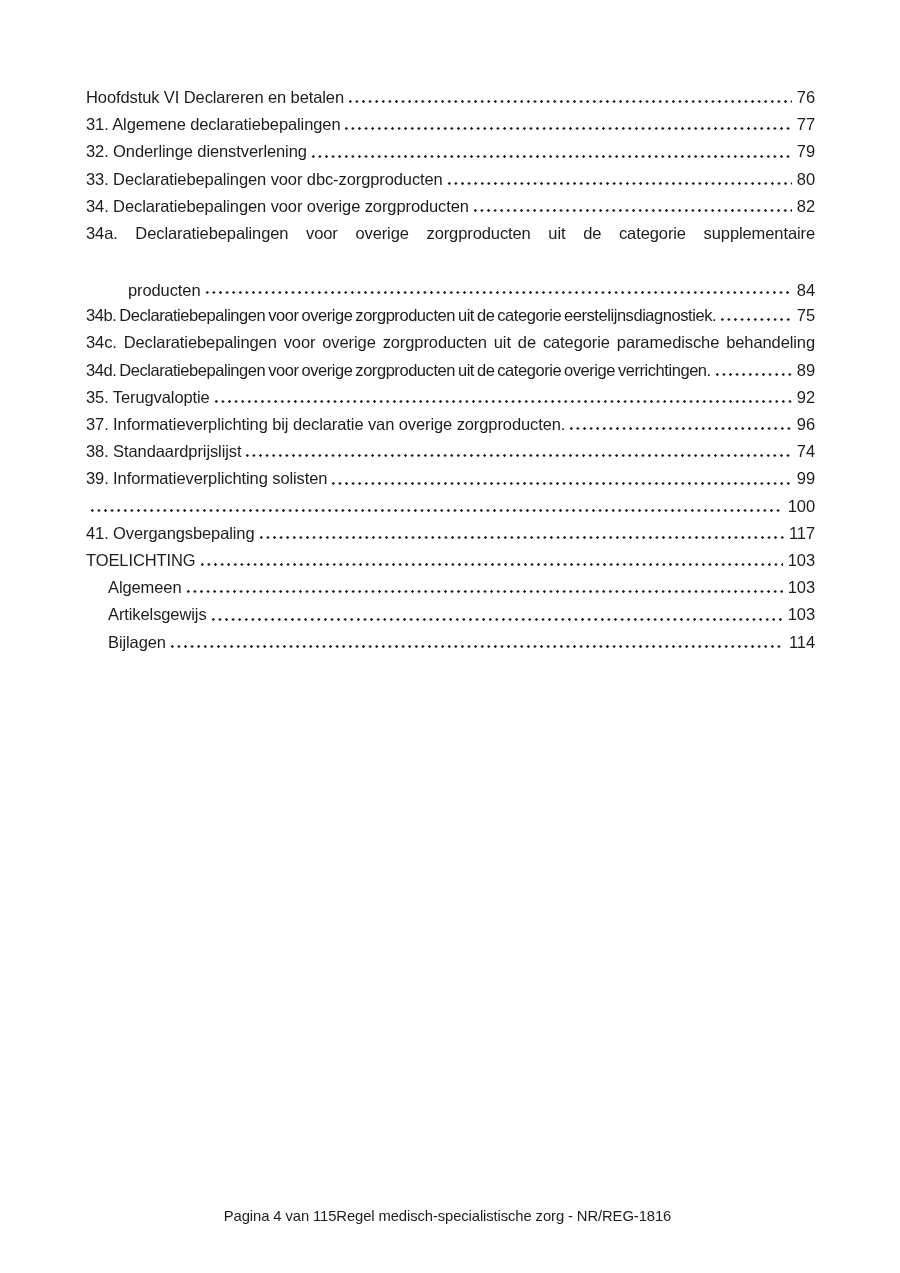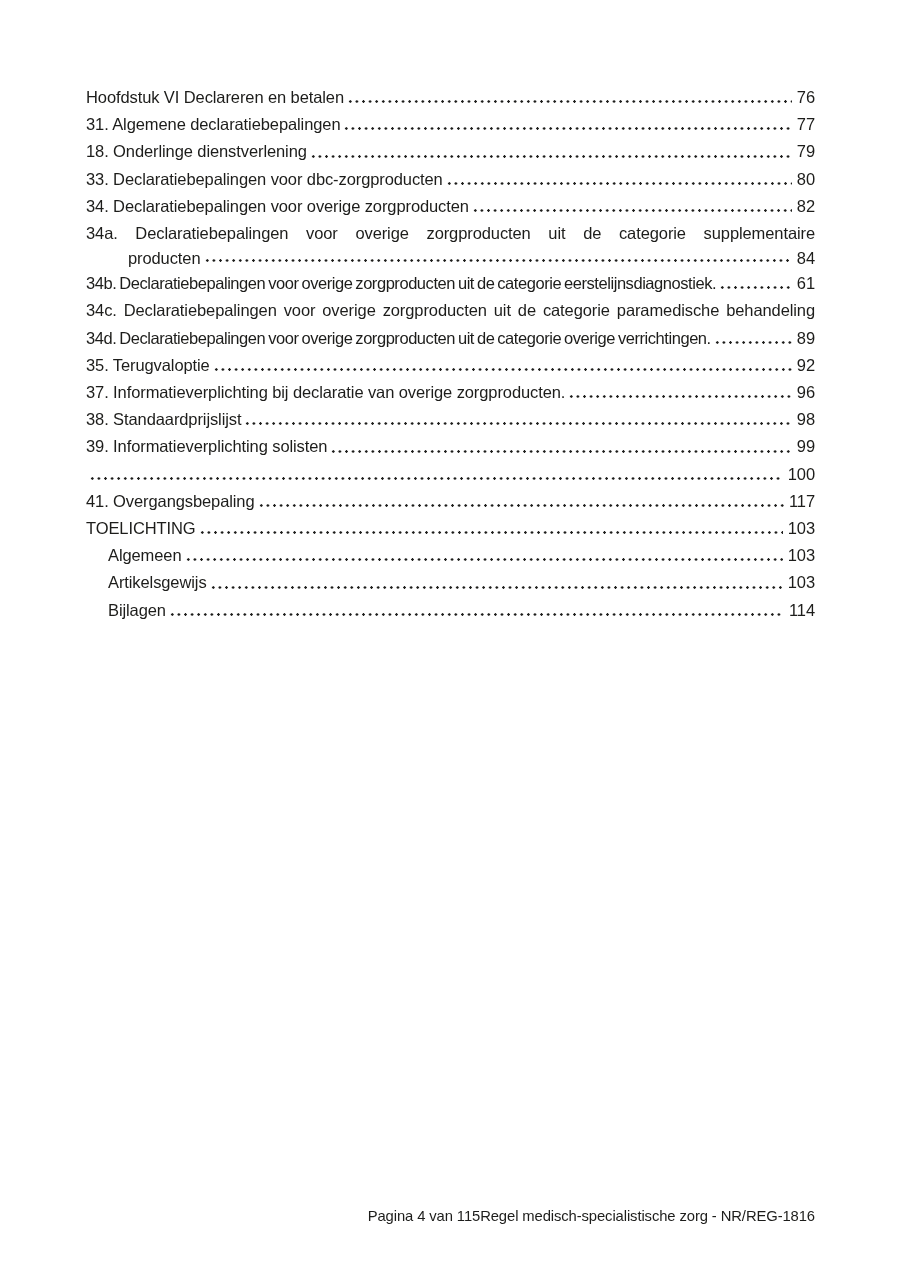--- a/index.html
+++ b/index.html
@@ -24,21 +24,21 @@
     font-size: 16.5px;
   }
   .toc-row {
     display: flex;
     align-items: baseline;
     line-height: 27.2px;
     letter-spacing: -0.1px;
   }
   .toc-row.cont { line-height: 23px; }
   .toc-row.indent { padding-left: 22px; align-items: flex-end; }
-  .toc-row.cont-indent { padding-left: 42px; }
+  .toc-row.cont-indent { padding-left: 42px; margin-top: 32px; }
   .toc-row.tight .toc-label {
     letter-spacing: -0.45px;
     word-spacing: -1.2px;
   }
   .toc-label {
     white-space: nowrap;
     flex: 0 1 auto;
     min-width: 0;
   }
   .leader {
@@ -61,21 +61,21 @@
     text-align: justify;
     text-align-last: justify;
     width: 100%;
   }
   .footer {
     position: absolute;
     left: 80px;
     right: 85px;
     top: 1206px;
     display: flex;
-    justify-content: flex-end;
+    justify-content: center;
     align-items: baseline;
     font-size: 14.8px;
     line-height: 20px;
     letter-spacing: -0.1px;
   }
 </style>
 </head>
 <body>
 
 <div class="page">
@@ -86,21 +86,21 @@
     <span class="toc-page">76</span>
   </div>
 
   <div class="toc-row">
     <span class="toc-label">31. Algemene declaratiebepalingen</span>
     <span class="leader"></span>
     <span class="toc-page">77</span>
   </div>
 
   <div class="toc-row">
-    <span class="toc-label">18. Onderlinge dienstverlening</span>
+    <span class="toc-label">32. Onderlinge dienstverlening</span>
     <span class="leader"></span>
     <span class="toc-page">79</span>
   </div>
 
   <div class="toc-row">
     <span class="toc-label">33. Declaratiebepalingen voor dbc-zorgproducten</span>
     <span class="leader"></span>
     <span class="toc-page">80</span>
   </div>
 
@@ -115,21 +115,21 @@
     <div class="toc-row cont cont-indent">
       <span class="toc-label">producten</span>
       <span class="leader"></span>
       <span class="toc-page">84</span>
     </div>
   </div>
 
   <div class="toc-row tight">
     <span class="toc-label">34b. Declaratiebepalingen voor overige zorgproducten uit de categorie eerstelijnsdiagnostiek.</span>
     <span class="leader"></span>
-    <span class="toc-page">61</span>
+    <span class="toc-page">75</span>
   </div>
 
   <div class="toc-entry-group">
     <div class="toc-justified">34c. Declaratiebepalingen voor overige zorgproducten uit de categorie paramedische behandeling</div>
   </div>
 
   <div class="toc-row tight">
     <span class="toc-label">34d. Declaratiebepalingen voor overige zorgproducten uit de categorie overige verrichtingen.</span>
     <span class="leader"></span>
     <span class="toc-page">89</span>
@@ -144,21 +144,21 @@
 
   <div class="toc-row">
     <span class="toc-label">37. Informatieverplichting bij declaratie van overige zorgproducten.</span>
     <span class="leader"></span>
     <span class="toc-page">96</span>
   </div>
 
   <div class="toc-row">
     <span class="toc-label">38. Standaardprijslijst</span>
     <span class="leader"></span>
-    <span class="toc-page">98</span>
+    <span class="toc-page">74</span>
   </div>
 
   <div class="toc-row">
     <span class="toc-label">39. Informatieverplichting solisten</span>
     <span class="leader"></span>
     <span class="toc-page">99</span>
   </div>
 
   <div class="toc-row">
     <span class="leader"></span>

